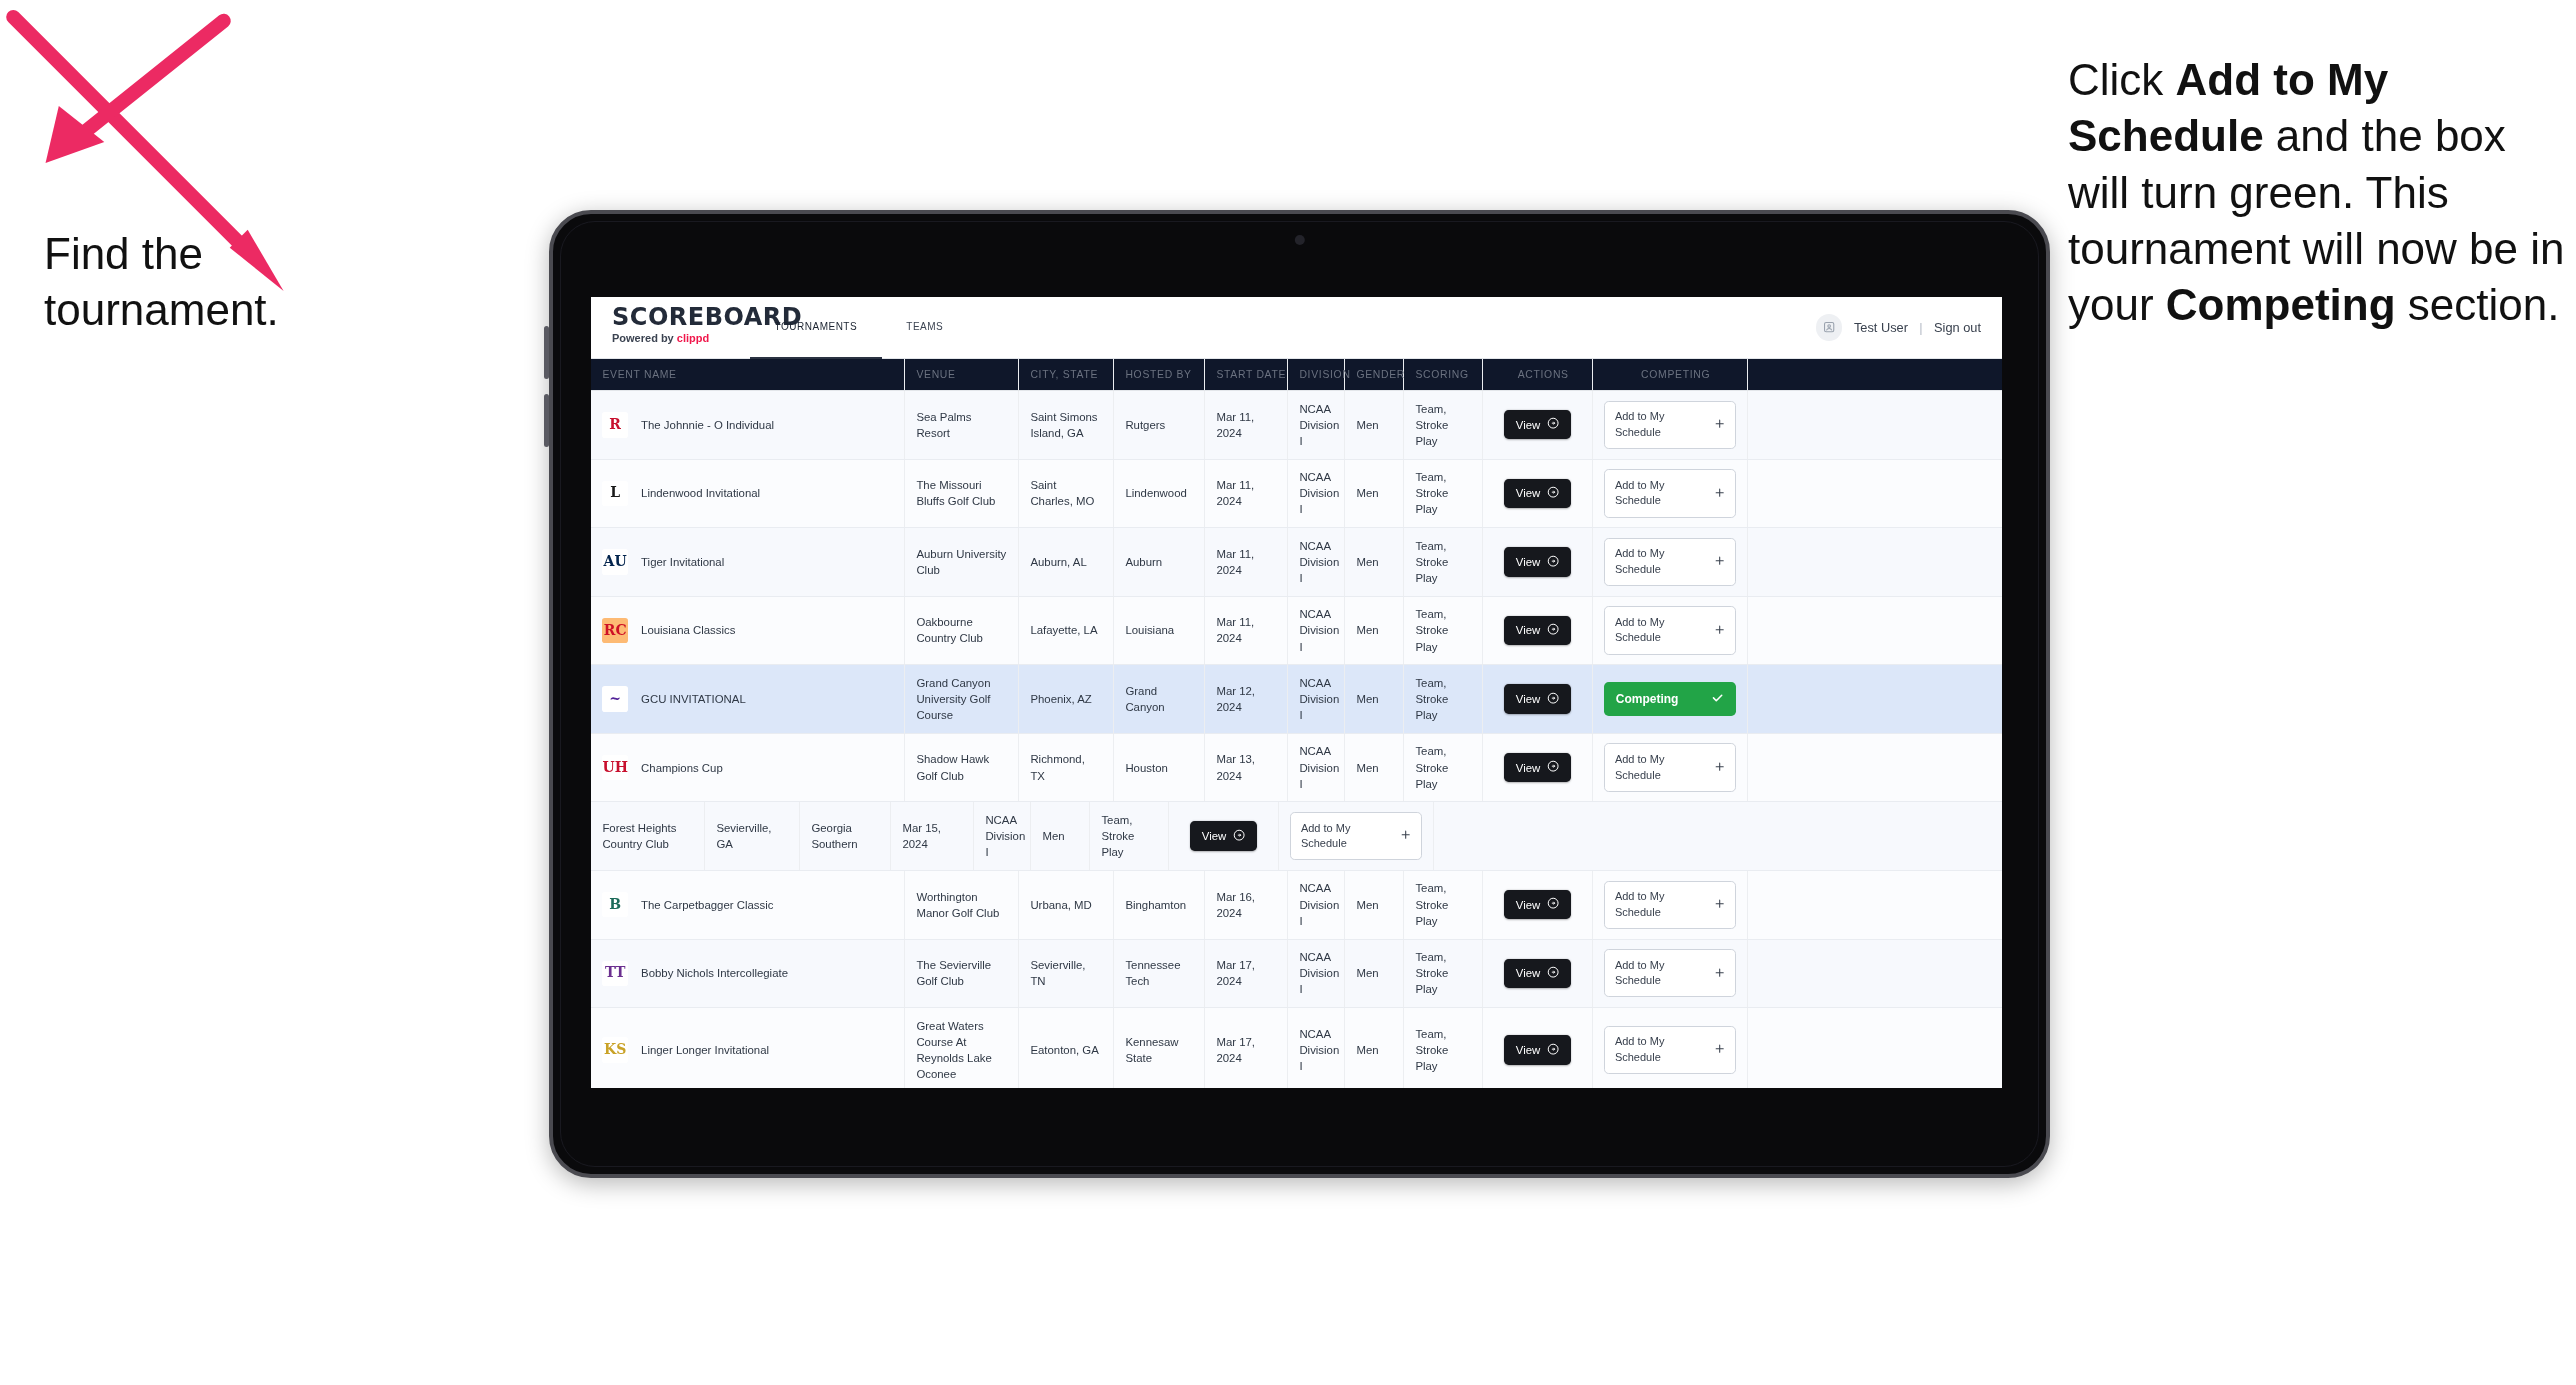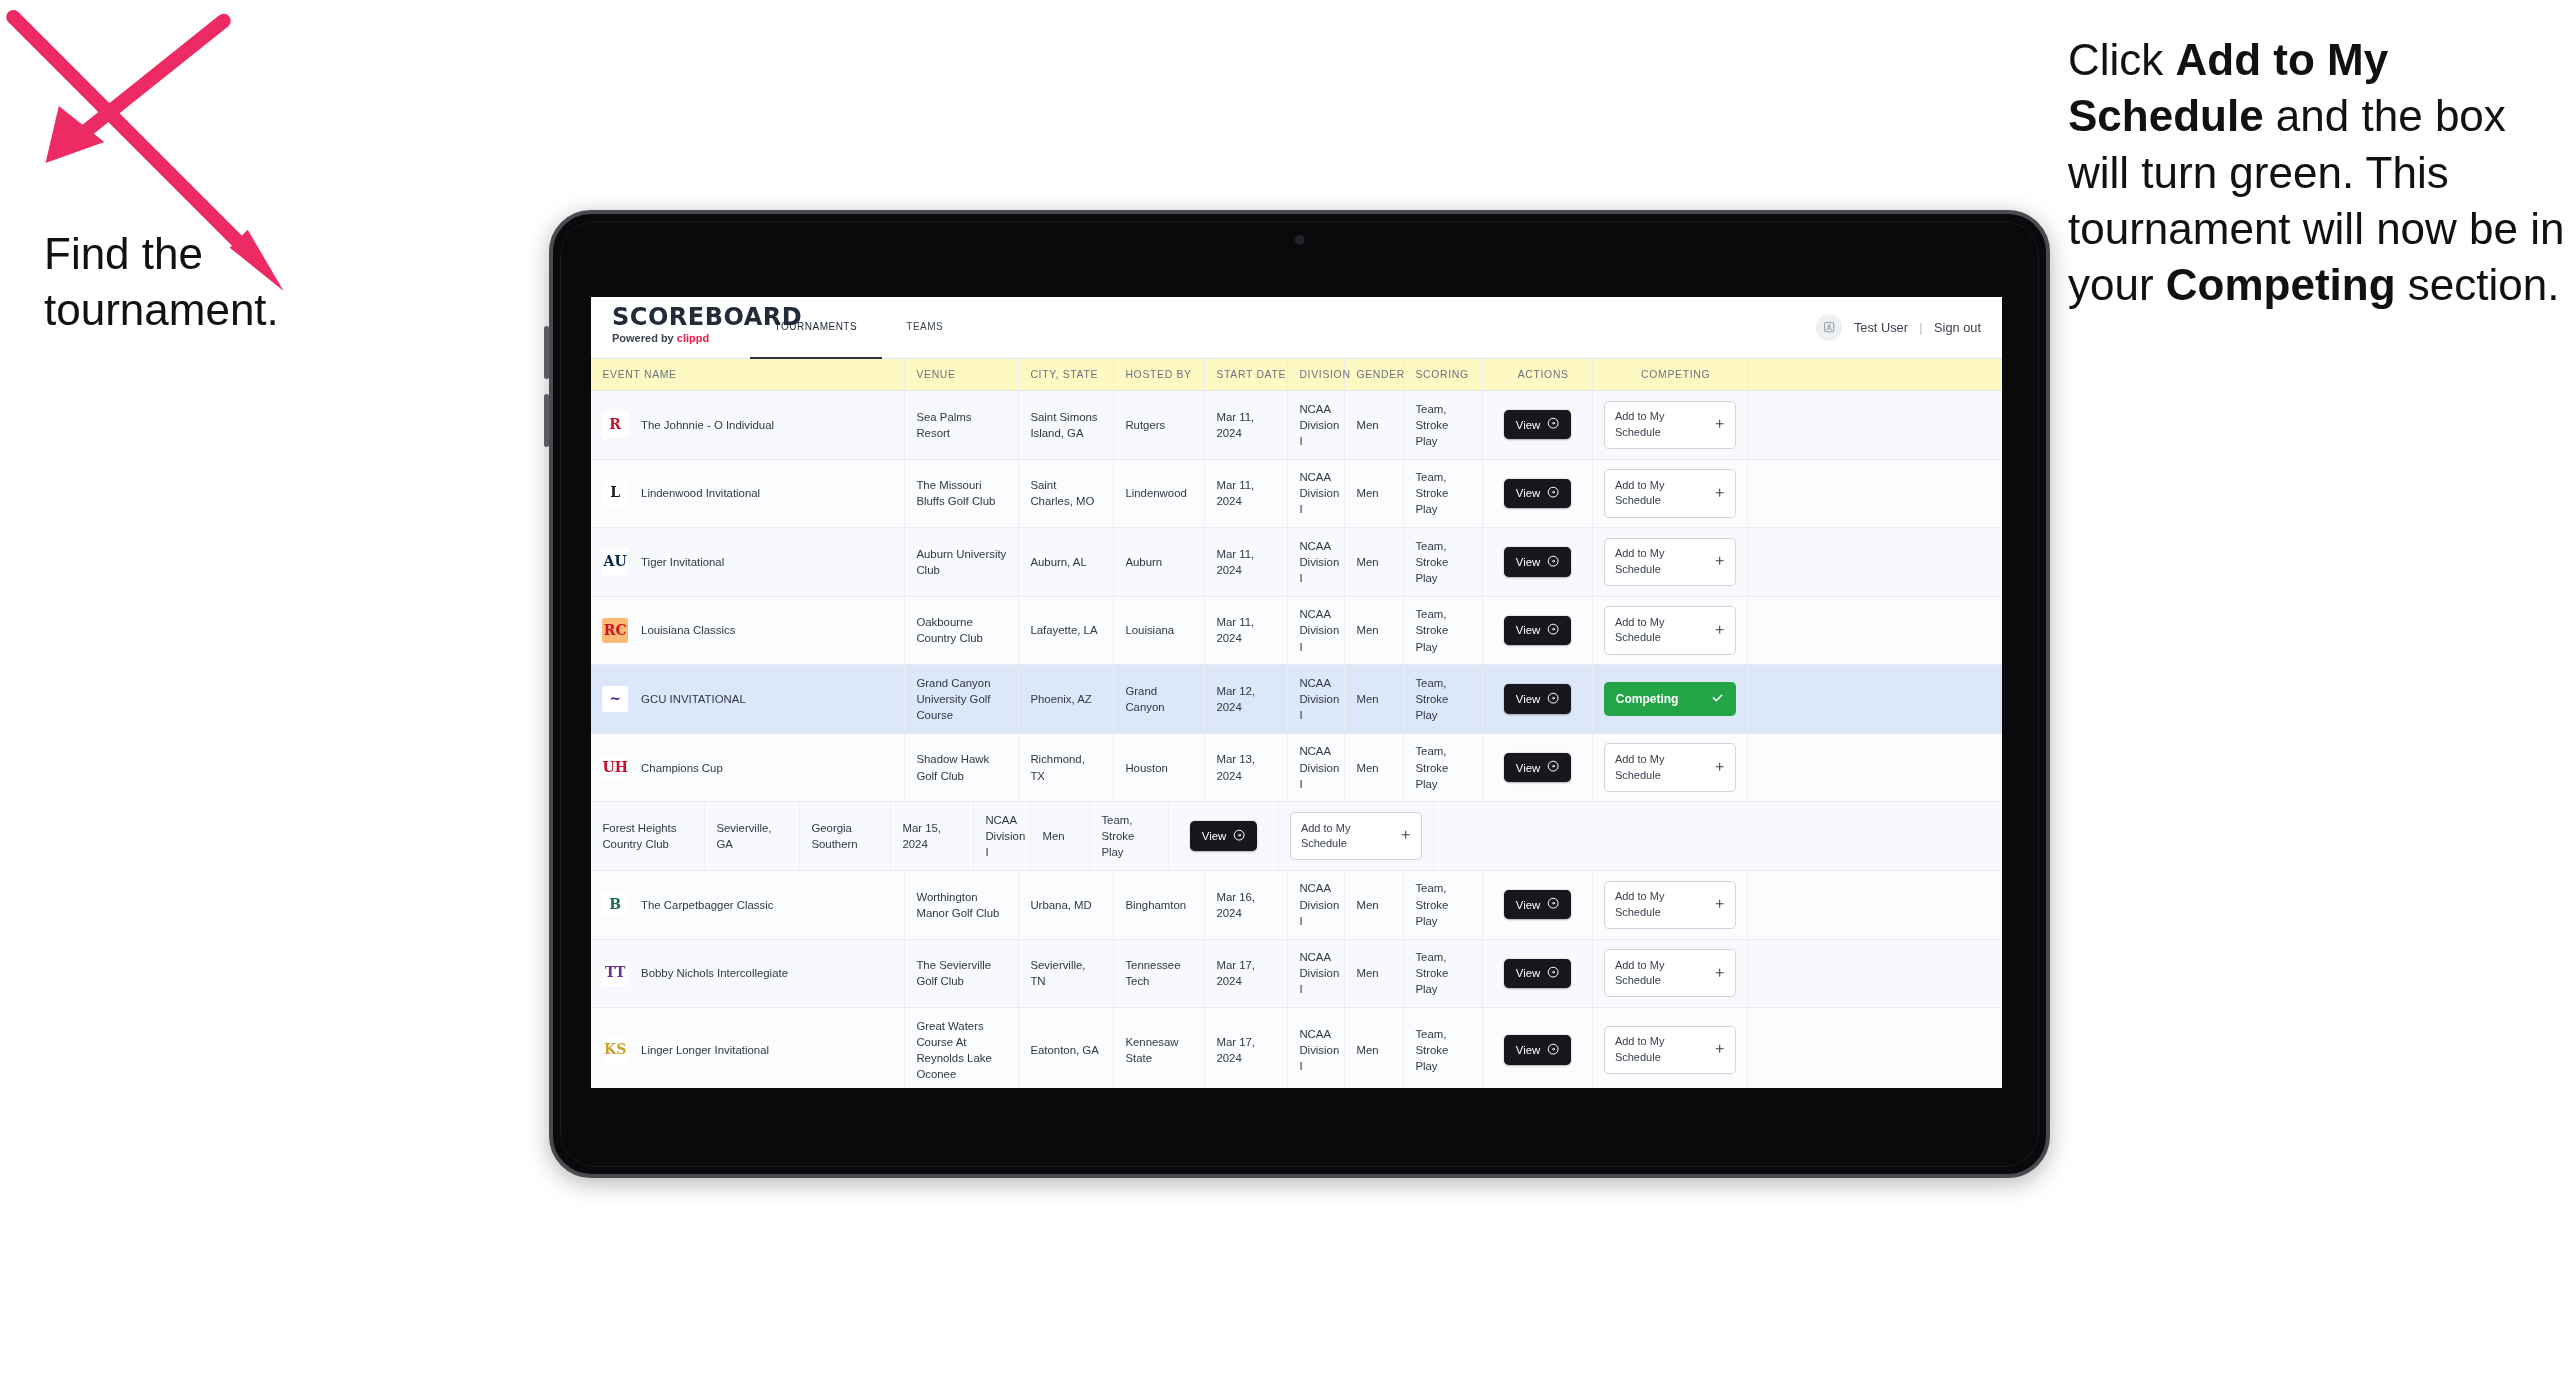--- a/index.html
+++ b/index.html
@@ -5,21 +5,21 @@
   html,body{margin:0;padding:0;}
   body{
     width:2576px;height:1386px;background:#ffffff;
     font-family:"Liberation Sans", sans-serif;
     overflow:hidden;position:relative;
   }
 
   
   .anno{position:absolute;color:#111;line-height:1.28;}
   #anno-left{left:44px;top:211px;width:397px;font-size:44px;margin-top:15px;}
-  #anno-right{left:2068px;top:32px;width:501px;font-size:44px;}
+  #anno-right{left:2068px;top:52px;width:501px;font-size:44px;}
   .anno b{font-weight:700;}
 
   
   .arrow-svg{position:absolute;pointer-events:none;}
   #arrow-left-wrap{left:312px;top:336px;}
   #arrow-right-wrap{left:1826px;top:478px;}
 
   
   #tablet{
     position:absolute;left:549px;top:210px;width:1493px;height:960px;
@@ -57,21 +57,21 @@
           border-bottom:2.8px solid transparent;margin-bottom:-0.9px;}
   .navtab.active{color:#1b2330;border-bottom-color:#2b3342;}
   #header-right{margin-left:auto;display:flex;align-items:center;gap:11.4px;
                 padding-right:21px;font-size:12.8px;color:#39414e;}
   #avatar{width:26.5px;height:26.5px;border-radius:50%;background:#eef0f3;
           display:flex;align-items:center;justify-content:center;color:#9aa2ae;font-size:12.3px;}
   .hdr-link{cursor:pointer;}
   .hdr-sep{color:#b6bcc6;}
 
   
-  #thead{display:flex;background:#fef9c3;border-bottom:0.9px solid #e3e6ea;height:31px;}
+  #thead{display:flex;background:#0f172a;border-bottom:0.9px solid #e3e6ea;height:31px;}
   #thead .th{font-size:10.4px;color:#6b7280;letter-spacing:0.7px;
              display:flex;align-items:center;padding-left:11.4px;box-sizing:border-box;
              border-right:0.9px solid #eceef1;}
   .row{display:flex;border-bottom:0.9px solid #e9ecf1;background:#f7f9fd;}
   .row.alt{background:#fbfcfe;}
   .row.hl{background:#dce7f9;}
   .row .td{font-size:11.4px;color:#2f3845;display:flex;align-items:center;
            padding:9.5px 11.4px;box-sizing:border-box;line-height:1.42;
            border-right:0.9px solid #eceef1;}
 

